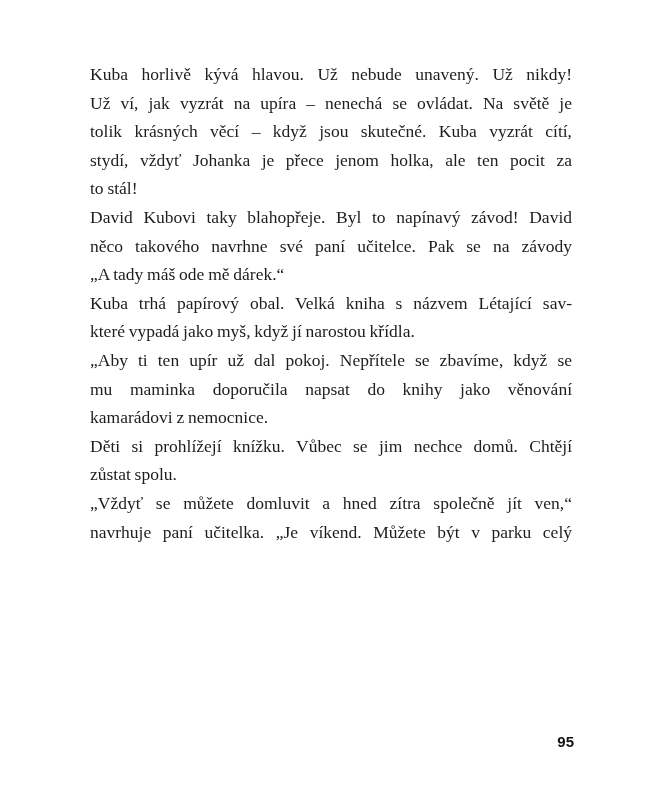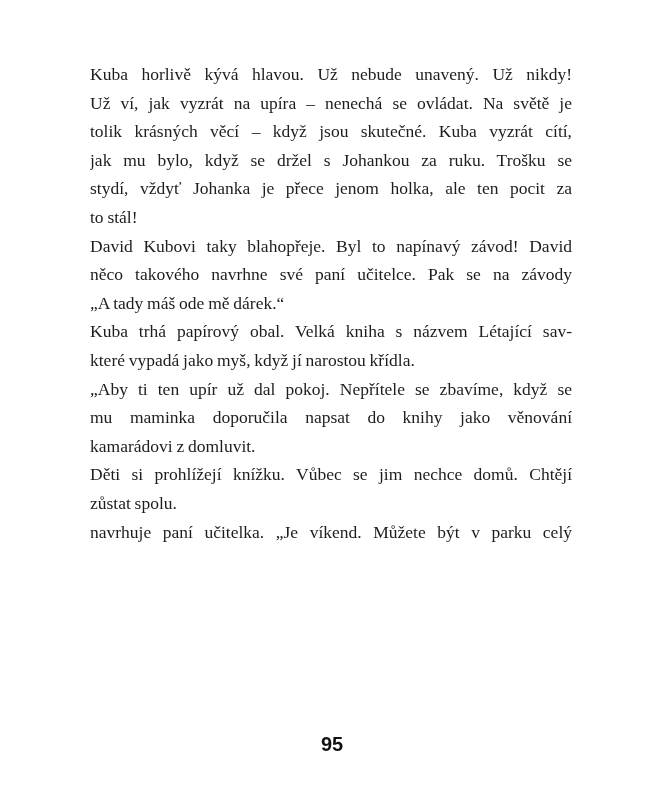--- a/index.html
+++ b/index.html
@@ -35,44 +35,44 @@
   }
   .line.para-end {
     text-align-last: left;
     -moz-text-align-last: left;
   }
   .page-number {
     position: absolute;
     left: 90px;
     top: 733px;
     width: 484px;
-    text-align: center;
+    text-align: right;
     font-family: "Liberation Sans", sans-serif;
     font-weight: bold;
-    font-size: 20px;
+    font-size: 15px;
     color: #111111;
   }
 </style>
 </head>
 <body>
 
 <div class="page">
   <div class="text-block">
       <div class="line">Kuba horlivě kývá hlavou. Už nebude unavený. Už nikdy!</div>
       <div class="line">Už ví, jak vyzrát na upíra – nenechá se ovládat. Na světě je</div>
       <div class="line">tolik krásných věcí – když jsou skutečné. Kuba vyzrát cítí,</div>
-      <div class="line">jak mu bylo, když se držel s Johankou za ruku. Trošku se</div>
       <div class="line">stydí, vždyť Johanka je přece jenom holka, ale ten pocit za</div>
       <div class="line para-end">to stál!</div>
       <div class="line">David Kubovi taky blahopřeje. Byl to napínavý závod! David</div>
       <div class="line">něco takového navrhne své paní učitelce. Pak se na závody</div>
       <div class="line para-end">„A tady máš ode mě dárek.“</div>
       <div class="line">Kuba trhá papírový obal. Velká kniha s názvem Létající sav-</div>
       <div class="line para-end">které vypadá jako myš, když jí narostou křídla.</div>
       <div class="line">„Aby ti ten upír už dal pokoj. Nepřítele se zbavíme, když se</div>
       <div class="line">mu maminka doporučila napsat do knihy jako věnování</div>
-      <div class="line para-end">kamarádovi z domluvit.</div>
+      <div class="line para-end">kamarádovi z nemocnice.</div>
       <div class="line">Děti si prohlížejí knížku. Vůbec se jim nechce domů. Chtějí</div>
       <div class="line para-end">zůstat spolu.</div>
+      <div class="line">„Vždyť se můžete domluvit a hned zítra společně jít ven,“</div>
       <div class="line">navrhuje paní učitelka. „Je víkend. Můžete být v parku celý</div>
     </div>
   <div class="page-number">95</div>
 </div>
 
 </body></html>

